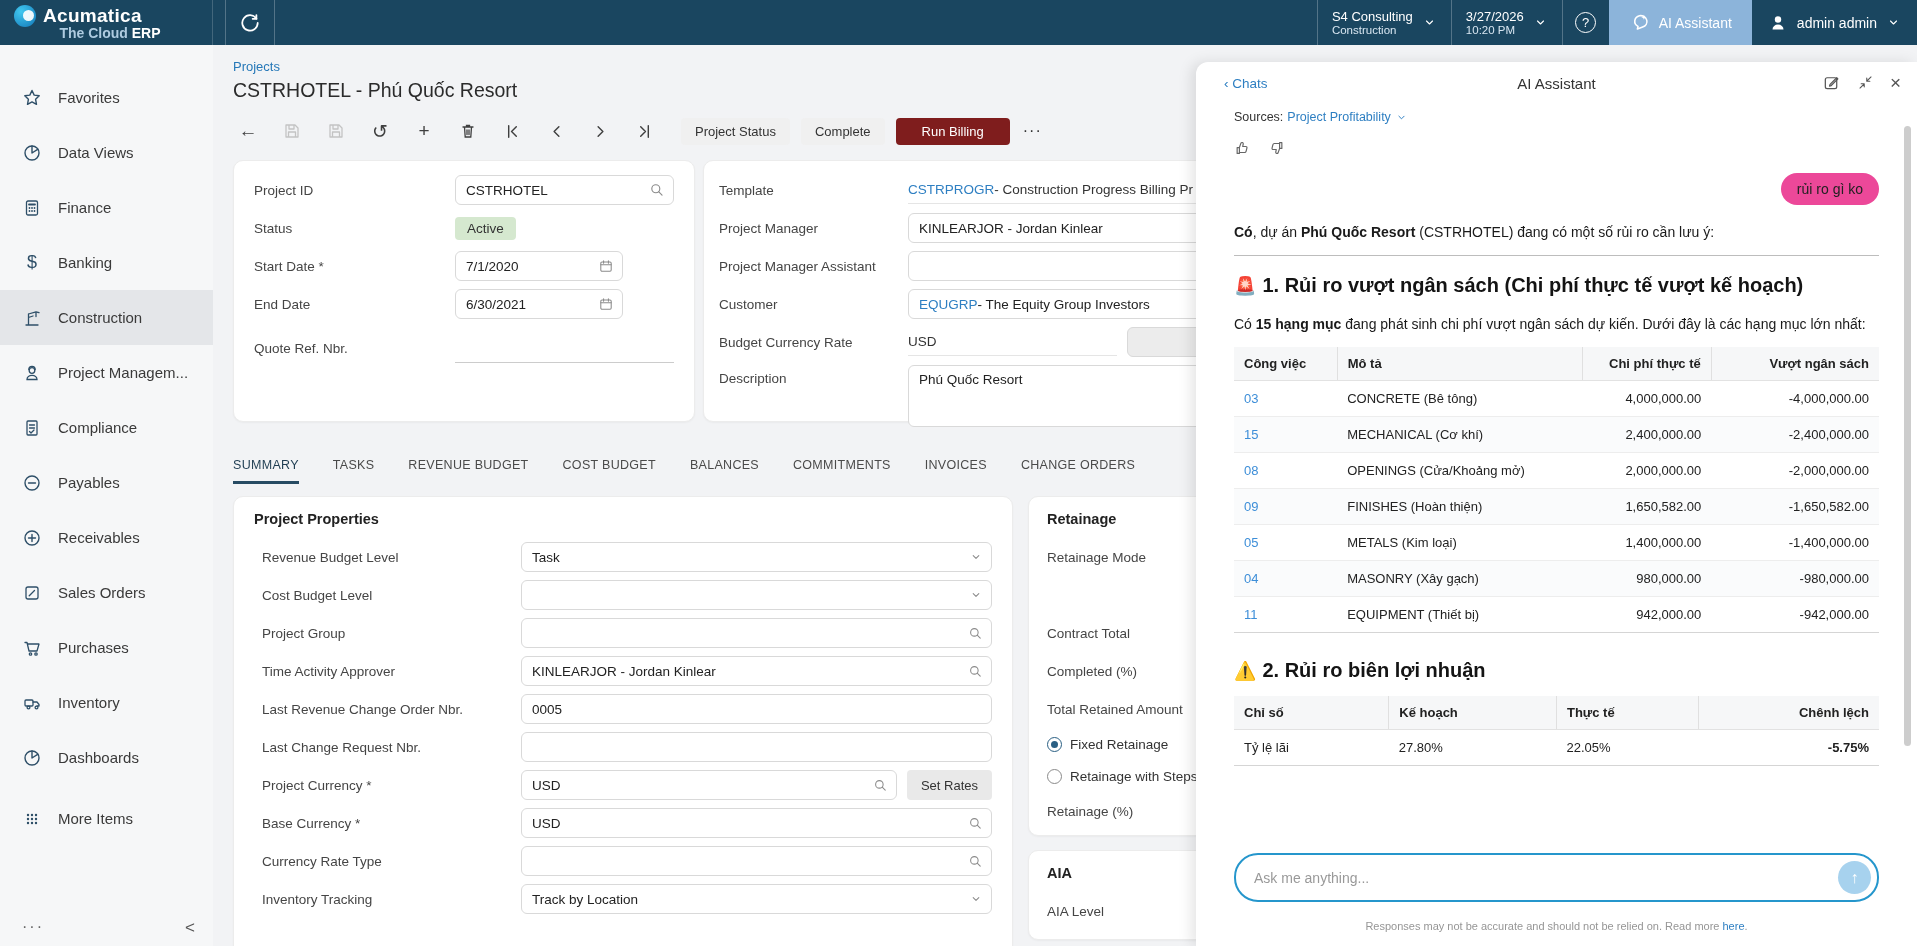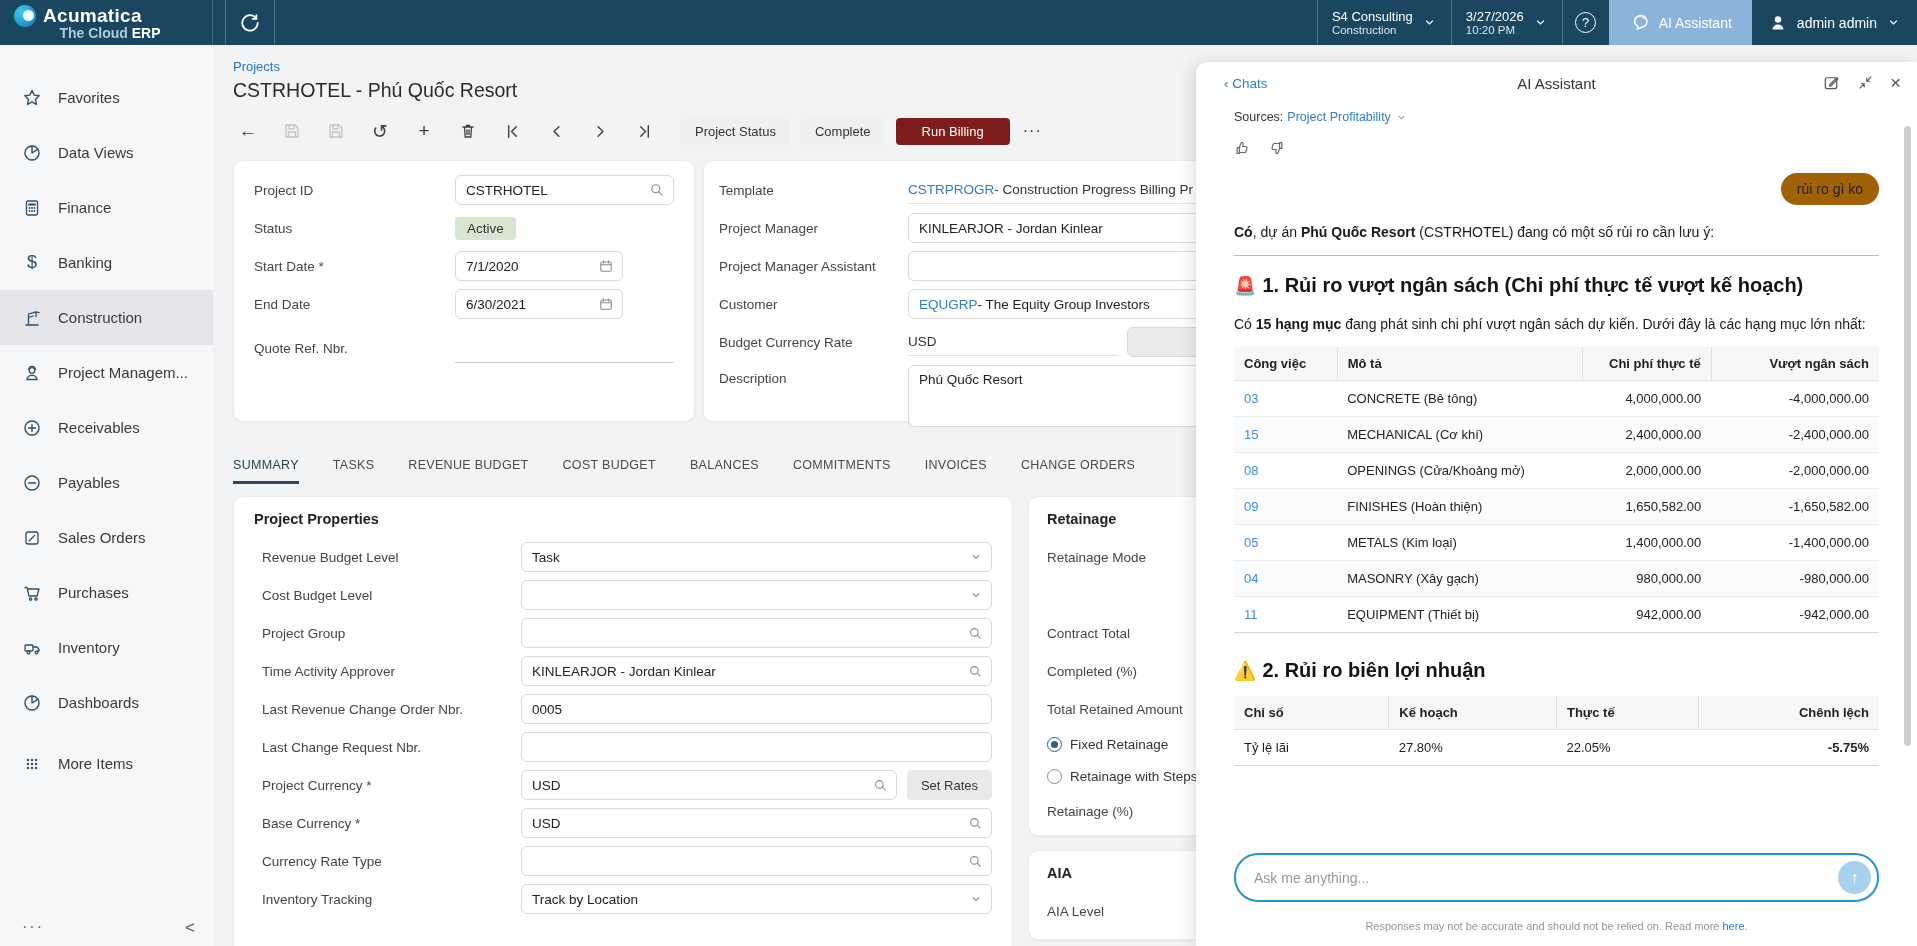--- a/index.html
+++ b/index.html
@@ -99,21 +99,21 @@
   .ap-back { position:absolute; left:28px; top:14px; font-size:13.5px; color:#2e7fc2; cursor:pointer; }
   .ap-title { position:absolute; left:0; right:0; top:13px; text-align:center; font-size:15px; color:#333; }
   .ap-hicons { position:absolute; right:16px; top:11px; display:flex; align-items:center; gap:16px; color:#555; }
   .ap-hicons .hi { cursor:pointer; display:flex; align-items:center; }
   .ap-close { font-size:19px; color:#555; line-height:1; }
   .ap-body { padding:0 38px; }
   .ap-sources { font-size:12.5px; color:#333; margin-top:4px; display:flex; align-items:center; gap:4px; }
   .ap-thumbs { margin-top:15px; display:flex; gap:15px; color:#666; }
   .ap-thumbs .hi { cursor:pointer; }
   .bubble-row { display:flex; justify-content:flex-end; margin-top:16px; }
-  .bubble { background:#a16207; border-radius:18px; padding:8px 16px; font-size:14px; color:#222; }
+  .bubble { background:#ec4899; border-radius:18px; padding:8px 16px; font-size:14px; color:#222; }
   .ap-text { margin-top:17px; font-size:14px; color:#1a1a1a; line-height:1.45; }
   .ap-hr { border:none; border-top:1px solid #bdbdbd; margin-top:13px; }
   .ap-h { margin-top:16px; font-size:20px; font-weight:bold; color:#141414; line-height:1.35; }
   .ap-h .emo-red { font-size:18px; color:#d44040; margin-right:6px; }
   .ap-h .emo-warn { font-size:18px; color:#e6a817; margin-right:6px; }
   .ap-p { margin-top:15px; font-size:14px; color:#1a1a1a; line-height:1.5; }
   table.ap-table { width:100%; border-collapse:collapse; margin-top:12px; font-size:13px; }
   .ap-table th { background:#f6f7f8; font-weight:bold; color:#222; text-align:left; padding:9px 10px; border-bottom:1px solid #e2e2e2; }
   .ap-table th + th { border-left:1px solid #e0e0e0; }
   .ap-table th.num, .ap-table td.num { text-align:right; }
@@ -326,29 +326,35 @@
       <span class="slabel">Construction</span>
     </div>
   <div class="side-item">
       <svg class="ic" width="20" height="20" viewBox="0 0 20 20">
         <use href="#i-worker"></use>
       </svg>
       <span class="slabel">Project Managem...</span>
     </div>
   <div class="side-item">
       <svg class="ic" width="20" height="20" viewBox="0 0 20 20">
+        <use href="#i-doc"></use>
+      </svg>
+      <span class="slabel">Compliance</span>
+    </div>
+  <div class="side-item">
+      <svg class="ic" width="20" height="20" viewBox="0 0 20 20">
+        <use href="#i-minusc"></use>
+      </svg>
+      <span class="slabel">Payables</span>
+    </div>
+  <div class="side-item">
+      <svg class="ic" width="20" height="20" viewBox="0 0 20 20">
         <use href="#i-plusc"></use>
       </svg>
       <span class="slabel">Receivables</span>
-    </div>
-  <div class="side-item">
-      <svg class="ic" width="20" height="20" viewBox="0 0 20 20">
-        <use href="#i-minusc"></use>
-      </svg>
-      <span class="slabel">Payables</span>
     </div>
   <div class="side-item">
       <svg class="ic" width="20" height="20" viewBox="0 0 20 20">
         <use href="#i-pencilsq"></use>
       </svg>
       <span class="slabel">Sales Orders</span>
     </div>
   <div class="side-item">
       <svg class="ic" width="20" height="20" viewBox="0 0 20 20">
         <use href="#i-cart"></use>

